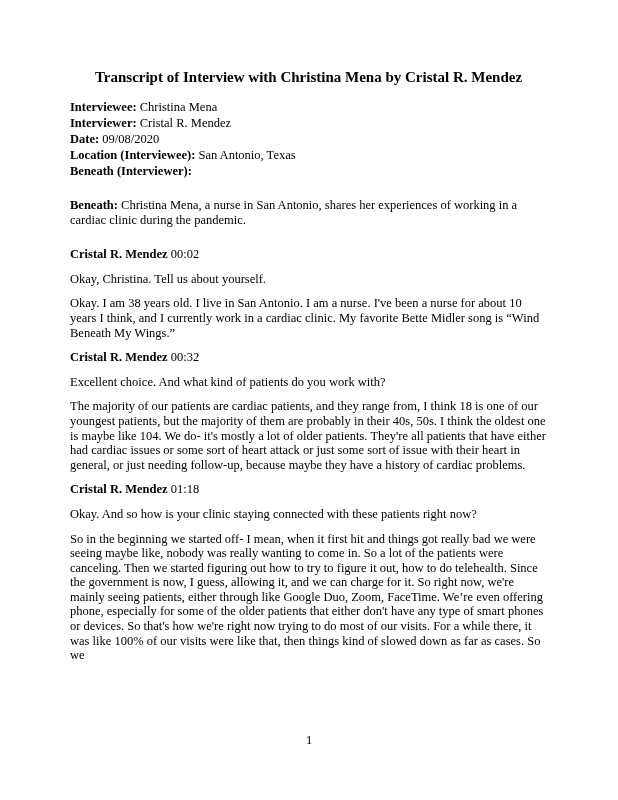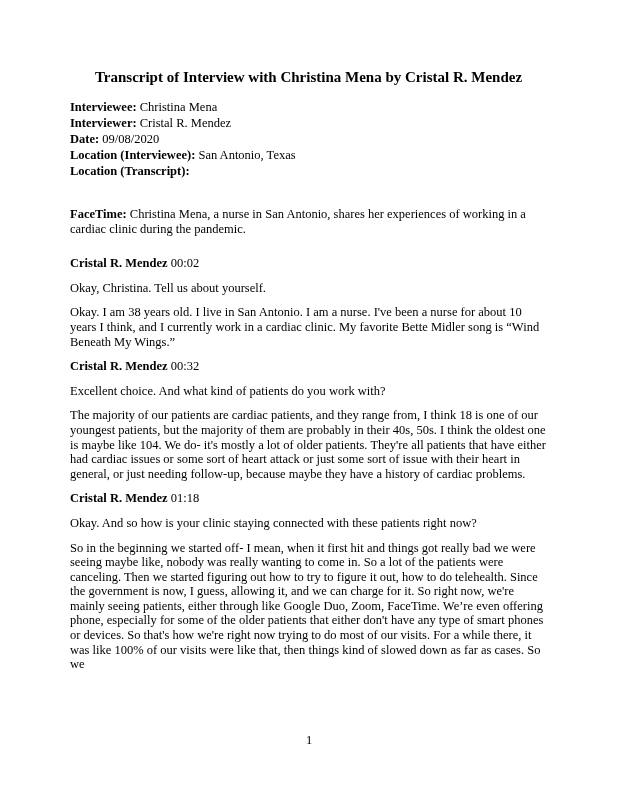--- a/index.html
+++ b/index.html
@@ -18,21 +18,21 @@
   .doc-title {
     font-size: 15px;
     font-weight: bold;
     text-align: center;
     line-height: 18px;
     margin-bottom: 13px;
   }
   .meta-block {
     font-size: 12.5px;
     line-height: 16px;
-    margin-bottom: 28px;
+    margin-bottom: 19px;
   }
   .b { font-weight: bold; }
   .para {
     font-size: 12.5px;
     line-height: 14.6px;
     margin-bottom: 10px;
   }
   .abstract { margin-bottom: 20px; }
   .speaker-line {
     font-size: 12.5px;
@@ -55,24 +55,24 @@
 
 <div class="page">
 
   <div class="doc-title">Transcript of Interview with Christina Mena by Cristal R. Mendez</div>
 
   <div class="meta-block">
     <div><span class="b">Interviewee:</span> <span>Christina Mena</span></div>
     <div><span class="b">Interviewer:</span> <span>Cristal R. Mendez</span></div>
     <div><span class="b">Date:</span> <span>09/08/2020</span></div>
     <div><span class="b">Location (Interviewee):</span> <span>San Antonio, Texas</span></div>
-    <div><span class="b">Location (Transcript):</span> <span></span></div>
+    <div><span class="b">Beneath (Interviewer):</span> <span></span></div>
   </div>
 
-  <div class="para abstract"><span class="b">FaceTime:</span> <span>Christina Mena, a nurse in San Antonio, shares her experiences of working in a cardiac clinic during the pandemic.</span></div>
+  <div class="para abstract"><span class="b">Beneath:</span> <span>Christina Mena, a nurse in San Antonio, shares her experiences of working in a cardiac clinic during the pandemic.</span></div>
 
   <div class="entry">
     <div class="speaker-line"><span class="b">Cristal R. Mendez</span> <span>00:02</span></div>
     <div class="para">Okay, Christina. Tell us about yourself.</div>
   </div>
 
   <div class="entry">
     <div class="para">Okay. I am 38 years old. I live in San Antonio. I am a nurse. I've been a nurse for about 10 years I think, and I currently work in a cardiac clinic. My favorite Bette Midler song is “Wind Beneath My Wings.”</div>
   </div>
 

